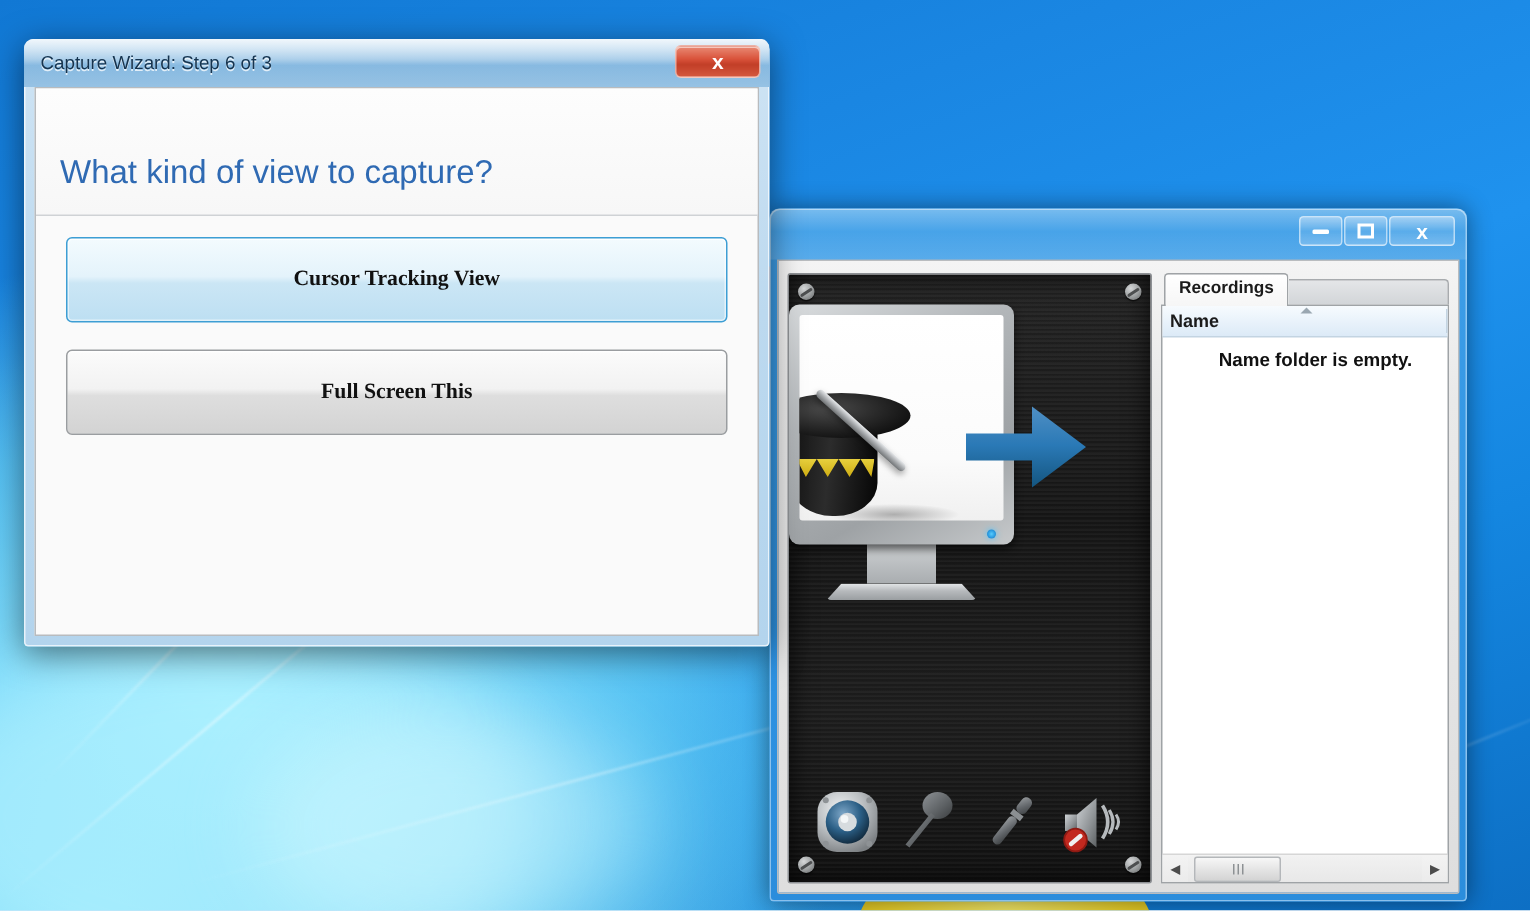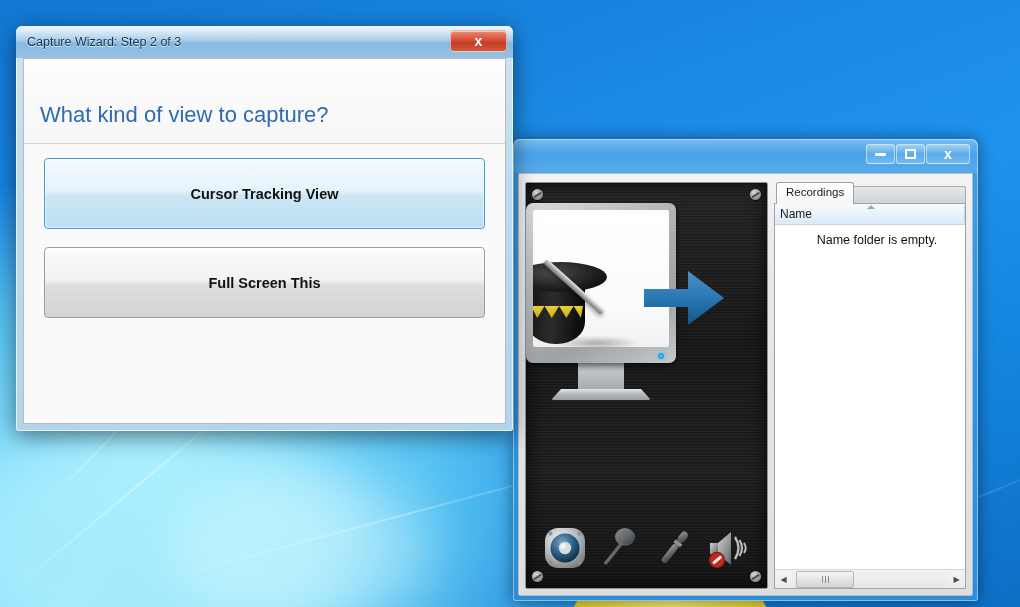--- a/index.html
+++ b/index.html
@@ -101,20 +101,21 @@
   #app-clientarea {
     position: absolute;
     left: 5px; top: 34px;
     width: 455px; height: 423px;
     background: linear-gradient(180deg, #f4f4f4 0%, #e9e9e9 22%, #dedede 100%);
     border: 1px solid #b9bcbf;
     border-radius: 0 0 2px 2px;
     display: flex;
     padding: 8px 6px 6px 6px;
     gap: 6px;
+    font-weight: bold;
   }
 
   
   #capture-panel {
     position: relative;
     width: 243px;
     background:
       repeating-linear-gradient(0deg, rgba(255,255,255,0.035) 0px, rgba(255,255,255,0.035) 1px, rgba(0,0,0,0.05) 2px, rgba(0,0,0,0.05) 3px),
       linear-gradient(180deg, #232323 0%, #161616 40%, #1d1d1d 72%, #121212 100%);
     border: 1px solid #8d9094;
@@ -416,29 +417,29 @@
     font-weight: normal;
     margin-top: 28px;
   }
   #wizard-options {
     padding: 14px 20px 0 20px;
     display: flex;
     flex-direction: column;
     gap: 18px;
   }
   .opt-btn {
-    height: 71px;
+    height: 57px;
     border-radius: 4px;
     display: flex;
     align-items: center;
     justify-content: center;
     font-size: 14.5px;
     font-weight: bold;
     color: #111;
-    font-family: Liberation Sans, sans-serif;
+    font-family: Liberation Serif, serif;
     cursor: pointer;
   }
   .opt-btn.normal {
     background: linear-gradient(180deg, #fbfbfb 0%, #f2f2f2 46%, #dedede 54%, #d3d3d3 100%);
     border: 1px solid #9a9da0;
     box-shadow: inset 0 1px 0 rgba(255,255,255,0.85);
   }
   .opt-btn.focused {
     background: linear-gradient(180deg, #f3fbfe 0%, #e4f3fb 46%, #cbe6f5 54%, #bddff2 100%);
     border: 1px solid #3d9ed4;
@@ -609,21 +610,21 @@
             <div class="scroll-arrow">▶</div>
           </div>
         </div>
       </div>
 
     </div>
   </div>
 
   <div id="wizard">
     <div id="wizard-titlebar">
-      <span id="wizard-title">Capture Wizard: Step 2 of 3</span>
+      <span id="wizard-title">Capture Wizard: Step 6 of 3</span>
       <div id="wizard-close">
         <span>x</span>
       </div>
     </div>
 
     <div id="wizard-body">
       <div id="wizard-header">
         <span id="wizard-question">What kind of view to capture?</span>
       </div>
 

